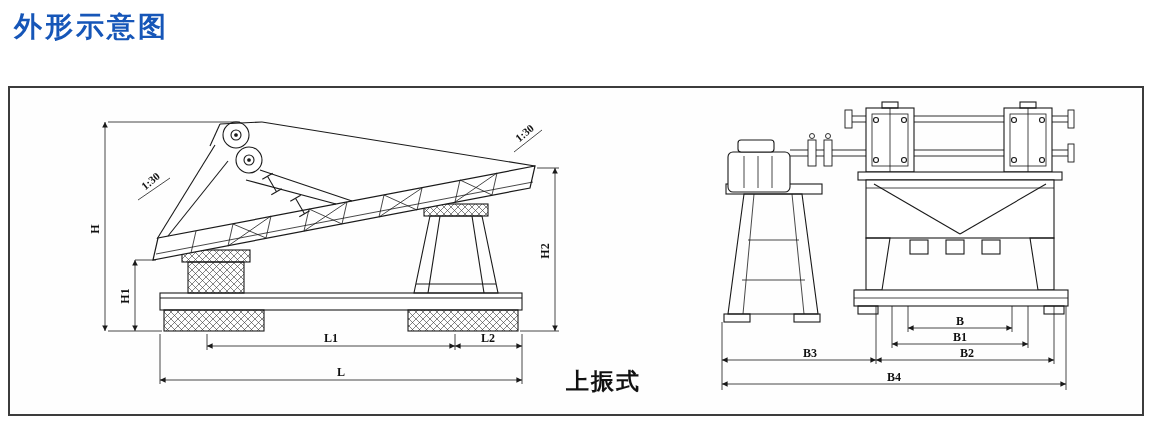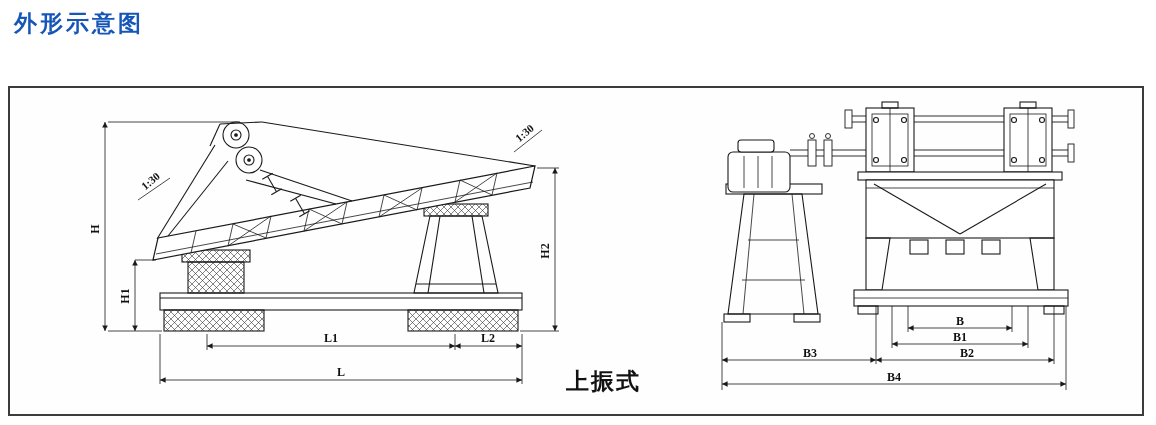--- a/index.html
+++ b/index.html
@@ -2,21 +2,21 @@
 <html><head>
 <meta charset="utf-8">
 <style>
   html,body{margin:0;padding:0;}
   body{
     width:1156px;height:425px;background:#ffffff;position:relative;
     font-family:"Liberation Sans",sans-serif;overflow:hidden;
   }
   .page-title{
     position:absolute;left:14px;top:8px;
-    font-size:23px;font-weight:bold;color:#1656b8;letter-spacing:3px;font-family:Liberation Mono, monospace;
+    font-size:28px;font-weight:bold;color:#1656b8;letter-spacing:3px;font-family:Liberation Mono, monospace;
   }
   .frame{
     position:absolute;left:8px;top:86px;width:1136px;height:330px;
     border:2px solid #3c3c3c;background:#fefefe;box-sizing:border-box;
   }
   svg{display:block;}
   svg text{
     font-family:"Liberation Serif",serif;
     font-weight:bold;font-size:12px;fill:#111;
   }

